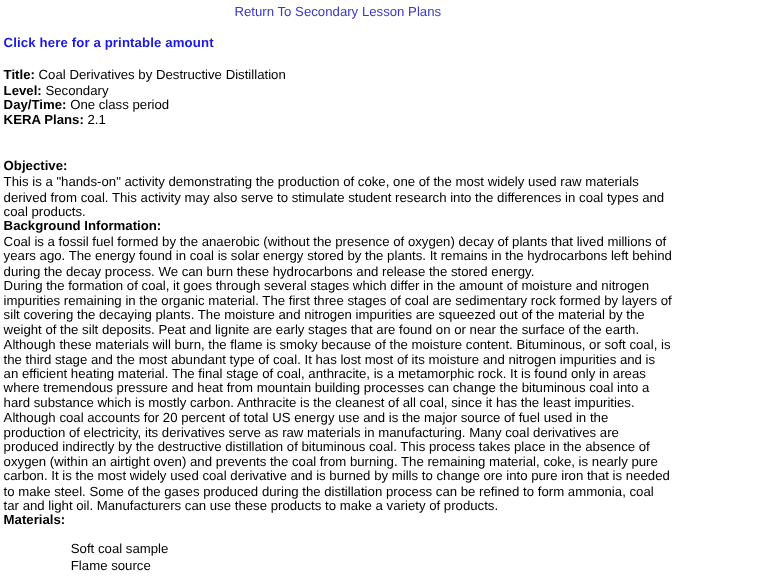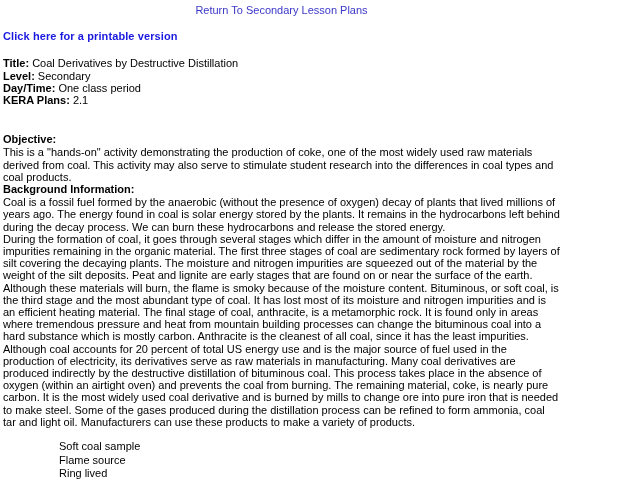--- a/index.html
+++ b/index.html
@@ -82,38 +82,39 @@
 </head>
 <body>
 
 <div class="page">
 
   <div class="top-link-row">
     <a href="#" class="top-link">Return To Secondary Lesson Plans</a>
   </div>
 
   <div class="printable-row">
-    <a href="#" class="printable-link">Click here for a printable version</a>
+    <a href="#" class="printable-link">Click here for a printable amount</a>
   </div>
 
   <div class="meta-block">
     <div class="meta-line"><span class="meta-label">Title:</span> <span>Coal Derivatives by Destructive Distillation</span></div>
     <div class="meta-line"><span class="meta-label">Level:</span> <span>Secondary</span></div>
     <div class="meta-line"><span class="meta-label">Day/Time:</span> <span>One class period</span></div>
     <div class="meta-line"><span class="meta-label">KERA Plans:</span> <span>2.1</span></div>
   </div>
 
   <h2 class="section">Objective:</h2>
   <p class="body">This is a "hands-on" activity demonstrating the production of coke, one of the most widely used raw materials derived from coal. This activity may also serve to stimulate student research into the differences in coal types and coal products.</p>
 
   <h2 class="section section-gap">Background Information:</h2>
 
   <p class="body para-gap">Coal is a fossil fuel formed by the anaerobic (without the presence of oxygen) decay of plants that lived millions of years ago. The energy found in coal is solar energy stored by the plants. It remains in the hydrocarbons left behind during the decay process. We can burn these hydrocarbons and release the stored energy.</p>
   <p class="body">During the formation of coal, it goes through several stages which differ in the amount of moisture and nitrogen impurities remaining in the organic material. The first three stages of coal are sedimentary rock formed by layers of silt covering the decaying plants. The moisture and nitrogen impurities are squeezed out of the material by the weight of the silt deposits. Peat and lignite are early stages that are found on or near the surface of the earth. Although these materials will burn, the flame is smoky because of the moisture content. Bituminous, or soft coal, is the third stage and the most abundant type of coal. It has lost most of its moisture and nitrogen impurities and is an efficient heating material. The final stage of coal, anthracite, is a metamorphic rock. It is found only in areas where tremendous pressure and heat from mountain building processes can change the bituminous coal into a hard substance which is mostly carbon. Anthracite is the cleanest of all coal, since it has the least impurities.</p>
   <p class="body para-gap">Although coal accounts for 20 percent of total US energy use and is the major source of fuel used in the production of electricity, its derivatives serve as raw materials in manufacturing. Many coal derivatives are produced indirectly by the destructive distillation of bituminous coal. This process takes place in the absence of oxygen (within an airtight oven) and prevents the coal from burning. The remaining material, coke, is nearly pure carbon. It is the most widely used coal derivative and is burned by mills to change ore into pure iron that is needed to make steel. Some of the gases produced during the distillation process can be refined to form ammonia, coal tar and light oil. Manufacturers can use these products to make a variety of products.</p>
 
+  <h2 class="section materials-heading">Materials:</h2>
   <ul class="materials">
     <li>Soft coal sample</li>
     <li>Flame source</li>
     <li>Ring lived</li>
   </ul>
 
 </div>
 
 </body></html>

